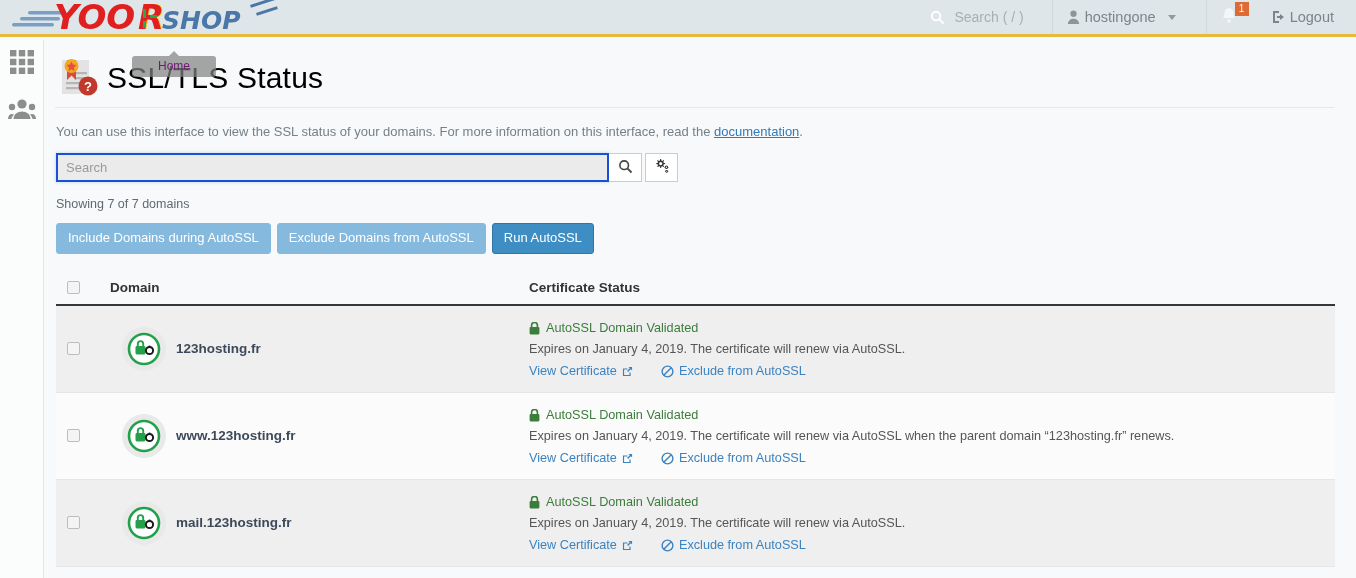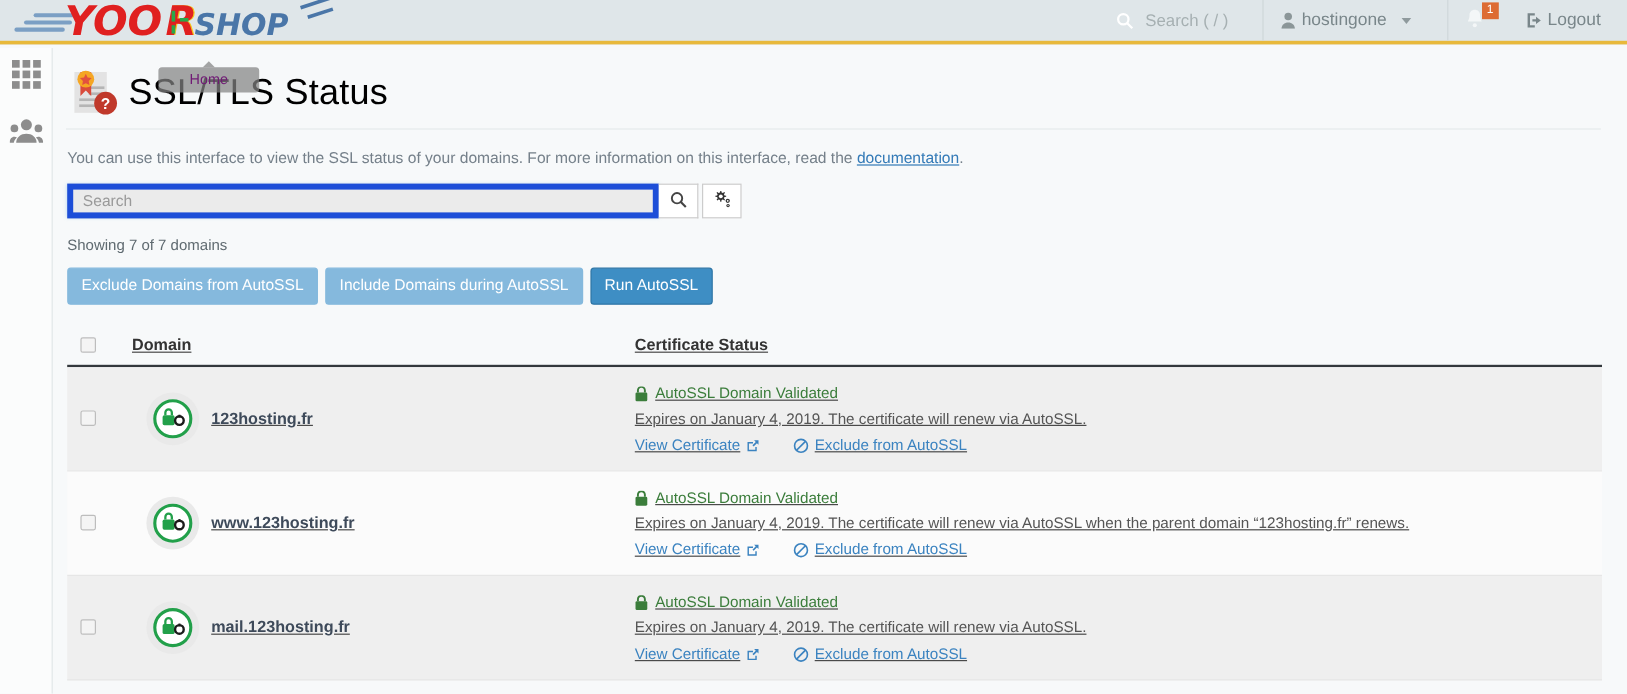--- a/index.html
+++ b/index.html
@@ -113,22 +113,22 @@
 
   .intro {
     margin: 16px 0 0 11px;
     font-size: 13px; color: #75808a;
   }
   .intro a { color: #337ab7; text-decoration: underline; }
 
   
   .search-row { margin: 14px 0 0 11px; display: flex; align-items: stretch; height: 29px; }
   .search-input {
-    width: 493px; height: 29px;
-    border: 5px solid #1d4ed8;
+    width: 553px; height: 29px;
+    border: 2px solid #1d4ed8;
     background: #ebebeb;
     padding: 0 8px; font-size: 13px;
     color: #555;
     outline: none;
     box-shadow: 0 0 3px rgba(102,175,233,.5);
     font-family: "Liberation Sans", sans-serif;
   }
   .search-input::placeholder { color: #9a9a9a; }
   .sbtn {
     width: 33px; height: 29px;
@@ -152,21 +152,21 @@
     border-radius: 3px;
     margin-right: 6px;
     cursor: pointer;
     font-family: "Liberation Sans", sans-serif;
     line-height: 1.2;
   }
   .btn-muted { background: #85b9dd; border-color: #85b9dd; }
   .btn-primary { background: #3e8ec4; border-color: #2f76a6; }
 
   
-  .tbl { margin: 18px 0 0 11px; width: 1279px; text-decoration: underline; }
+  .tbl { margin: 18px 0 0 11px; width: 1279px; }
   .th-row {
     display: flex; align-items: center;
     height: 34px;
     border-bottom: 2px solid #33383c;
     font-weight: bold; color: #333; font-size: 13.5px;
   }
   .c-check { width: 33px; display: flex; justify-content: flex-start; padding-left: 11px; }
   .c-dom   { width: 440px; padding-left: 21px; }
   .c-stat  { flex: 1; }
 
@@ -368,22 +368,22 @@
             <circle cx="14.3" cy="15" r="0.6" fill="#fff"></circle>
           </g>
         </svg>
       </span>
     </div>
   </div>
 
   <div class="showing">Showing 7 of 7 domains</div>
 
   <div class="actions">
+    <button class="btn btn-muted">Include Domains during AutoSSL</button>
     <button class="btn btn-muted">Exclude Domains from AutoSSL</button>
-    <button class="btn btn-muted">Include Domains during AutoSSL</button>
     <button class="btn btn-primary">Run AutoSSL</button>
   </div>
 
   <div class="tbl">
 
     <div class="th-row">
       <div class="c-check">
         <input type="checkbox" style="">
       </div>
       <div class="c-dom">Domain</div>

